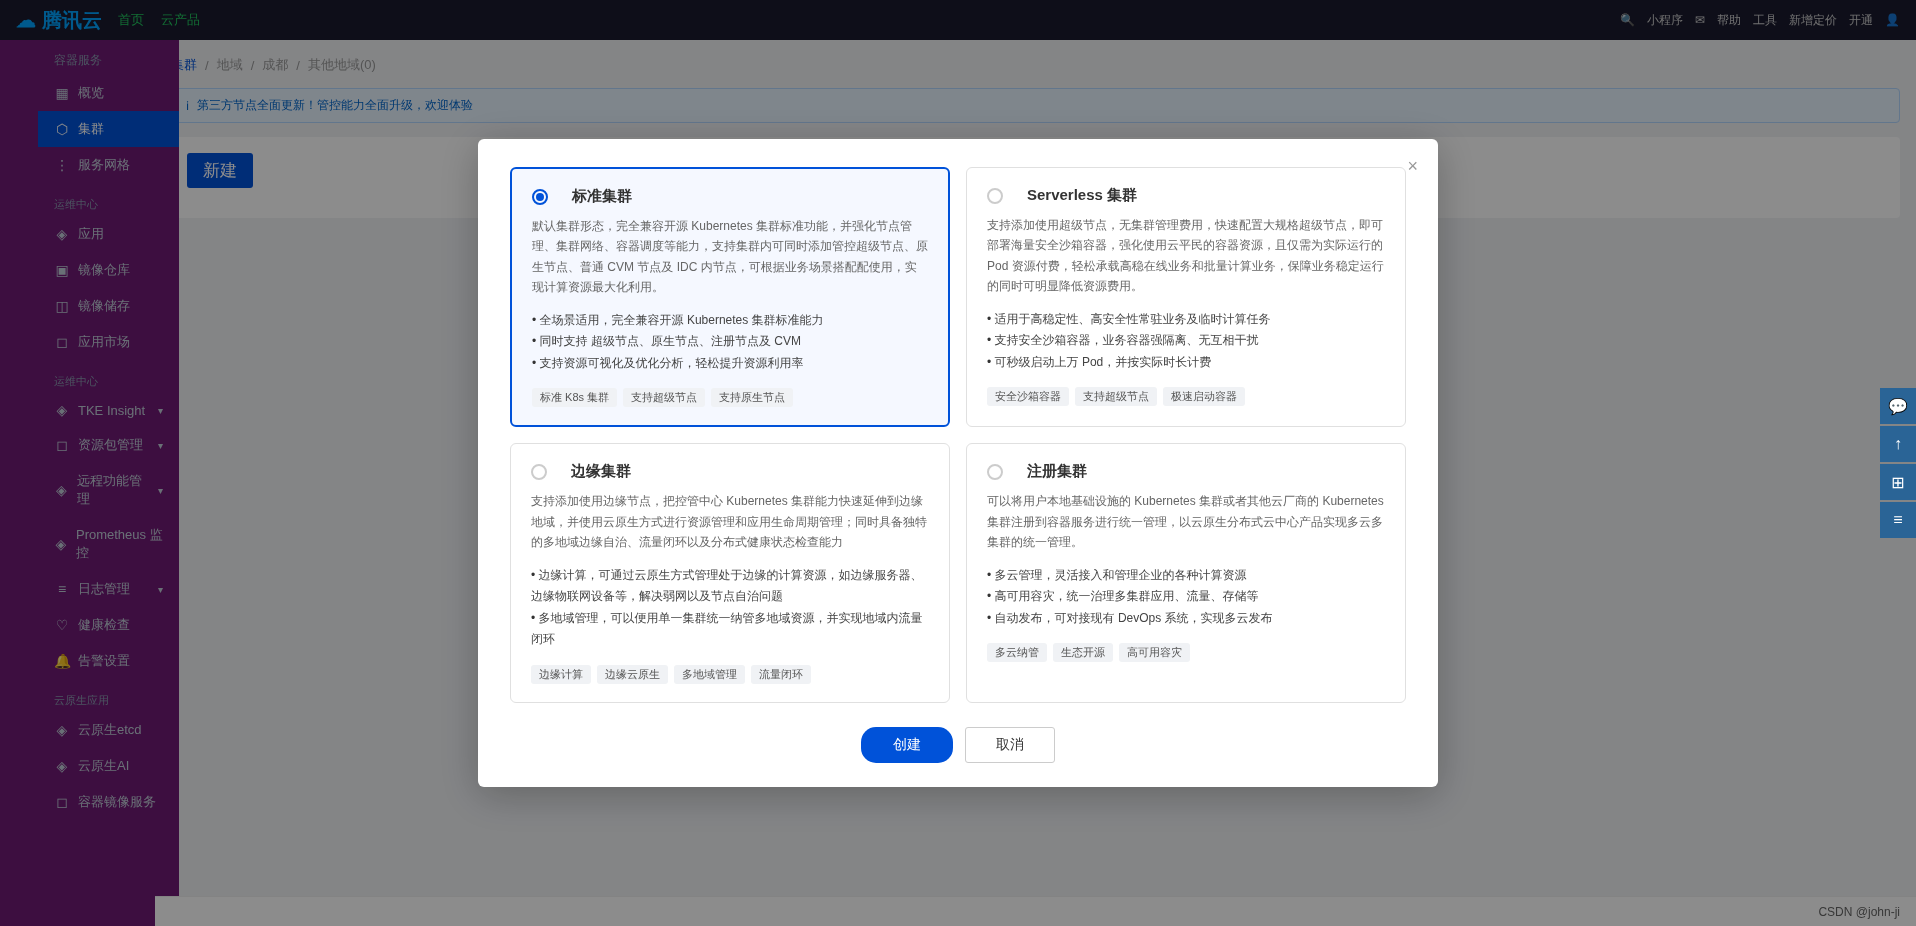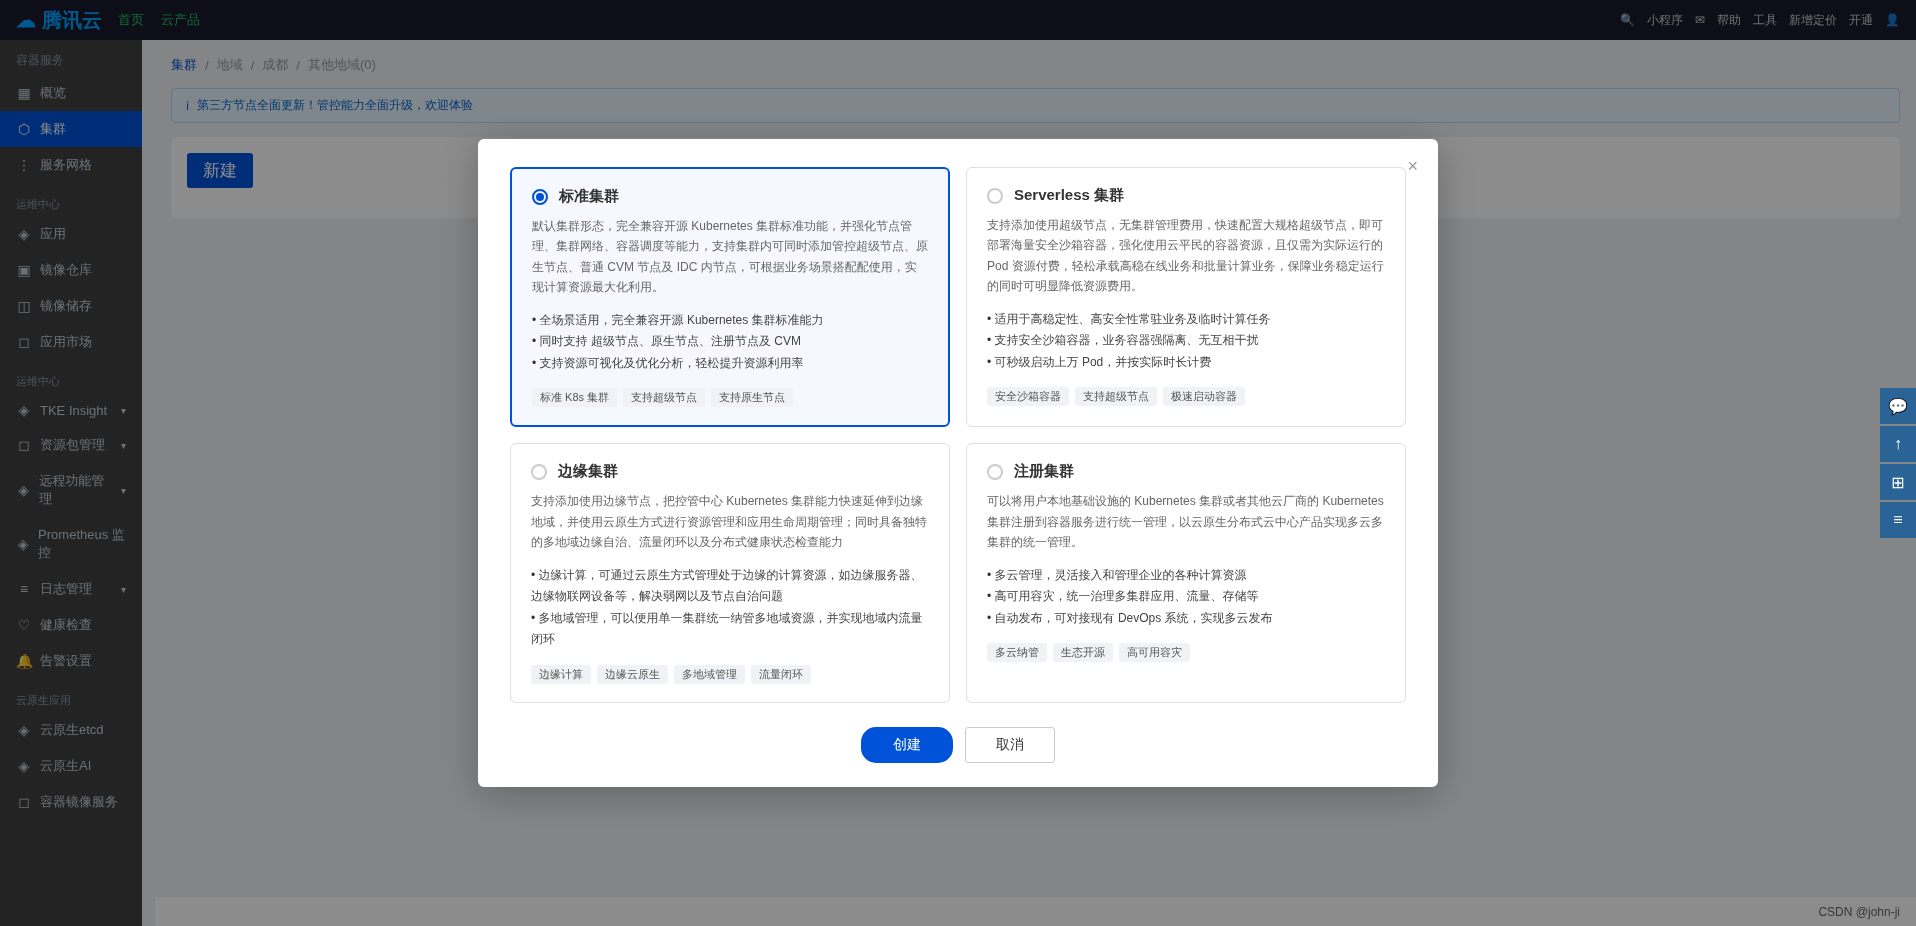--- a/index.html
+++ b/index.html
@@ -22,25 +22,26 @@
     .top-nav-items { display: flex; gap: 17px; color: #22c55e; font-size: 13px; }
     .top-nav-items span { cursor: pointer; }
     .top-nav-right { margin-left: auto; display: flex; align-items: center; gap: 12px; color: #ccc; font-size: 12px; }
     .top-nav-right span { cursor: pointer; }
 
     
     .sidebar {
       position: fixed;
       top: 40px;
       left: 0;
-      width: 142px;
+      width: 179px;
       bottom: 0;
-      background: #404040;
+      background: #701a75;
       overflow-y: auto;
       z-index: 50;
+      padding-left: 38px;
     }
     .sidebar-service-title {
       color: #8a9ab0;
       font-size: 12px;
       padding: 12px 16px 6px;
     }
     .sidebar-item {
       display: flex;
       align-items: center;
       gap: 8px;
@@ -145,21 +146,21 @@
       position: relative;
       transition: border-color 0.2s;
     }
     .cluster-option.selected {
       border: 2px solid #0052d9;
       background: #f5f8ff;
     }
     .cluster-option-header {
       display: flex;
       align-items: center;
-      gap: 11px;
+      gap: 24px;
       margin-bottom: 10px;
     }
     .radio-btn {
       width: 16px; height: 16px;
       border-radius: 50%;
       border: 2px solid #ccc;
       display: flex; align-items: center; justify-content: center;
       flex-shrink: 0;
     }
     .radio-btn.checked {

